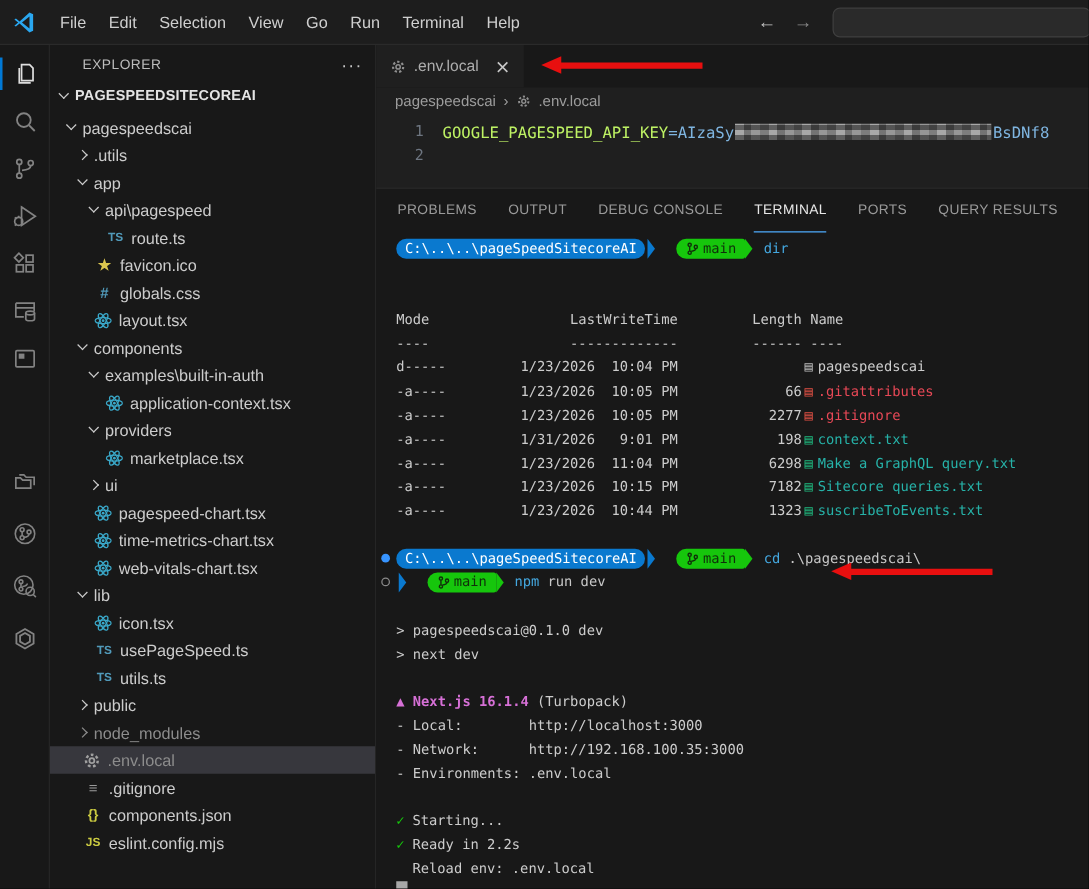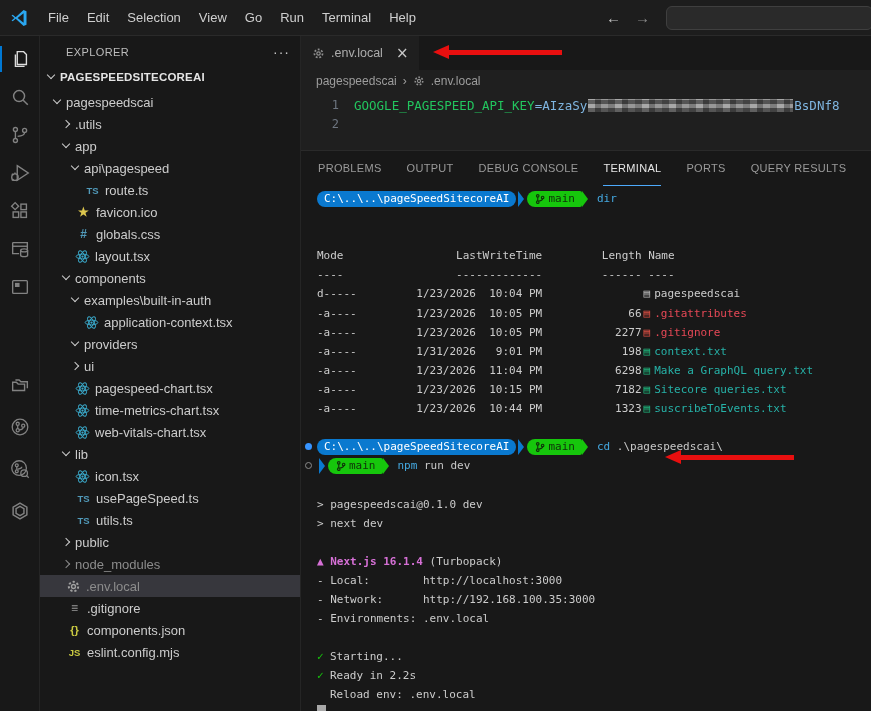--- a/index.html
+++ b/index.html
@@ -59,21 +59,21 @@
   .tab .gear-ico{width:13px;height:13px;color:#8f8f8f;}
   .tab .close{font-size:15px;color:#c8c8c8;margin-left:7px;font-family:"DejaVu Sans",sans-serif;}
   .breadcrumbs{height:22px;background:#1f1f1f;display:flex;align-items:center;gap:6px;
     padding-left:15px;font-size:12px;color:#9d9d9d;}
   .breadcrumbs .gear-ico{width:12px;height:12px;color:#8f8f8f;}
   .crumb{cursor:pointer;}
   .code{height:57px;background:#1f1f1f;font-family:"DejaVu Sans Mono","Liberation Mono",monospace;
     font-size:12.5px;padding-top:4px;}
   .cl{display:flex;height:19px;line-height:19px;}
   .ln{width:38px;flex:none;text-align:right;padding-right:15px;color:#6e7681;font-size:12px;}
-  .ct .k{color:#22c55e;}
+  .ct .k{color:#bef264;}
   .ct .v{color:#7fb5e0;}
   .redacted{display:inline-block;width:205px;height:13px;margin:0 1px;vertical-align:-2px;
     background-image:
       repeating-linear-gradient(0deg,rgba(0,0,0,.38) 0 4px,rgba(255,255,255,.13) 4px 8px),
       repeating-linear-gradient(90deg,#9b9b9b 0 7px,#5f5f5f 7px 13px,#888 13px 20px,#6a6a6a 20px 27px);}
   
   .panel{position:absolute;left:0;right:0;top:115px;bottom:0;background:#181818;border-top:1px solid #2a2a2a;}
   .panel-tabs{height:34px;display:flex;align-items:center;gap:25px;padding-left:17px;
     font-size:11px;letter-spacing:.3px;color:#9a9a9a;}
   .ptab{height:34px;line-height:34px;cursor:pointer;white-space:nowrap;}
@@ -88,21 +88,21 @@
   .tl .fic.grey{color:#b9b9b9;}
   .tl .fic.red{color:#e05044;}
   .tl .fic.tealg{color:#1fb87e;}
   .prompt{display:flex;align-items:center;height:19.1px;}
   .gutter{width:12px;flex:none;display:flex;align-items:center;}
   .dot{width:7px;height:7px;border-radius:50%;}
   .dot.filled{background:#3794ff;}
   .dot.hollow{border:1.5px solid #8a8a8a;width:5px;height:5px;}
   .pill{height:16px;line-height:16px;padding:0 7px;border-radius:8px;font-size:11px;white-space:pre;}
   .pill.blue{background:#0a79cf;color:#fff;text-align:center;}
-  .pill.green{background:#16c60c;color:#10300a;display:flex;align-items:center;border-radius:8px 2px 2px 8px;margin-left:1px;}
+  .pill.green{background:#16c60c;color:#10300a;display:flex;align-items:center;border-radius:8px 2px 2px 8px;margin-left:15px;}
   .psep{width:0;height:0;border-left:6px solid #0a79cf;border-top:8px solid transparent;border-bottom:8px solid transparent;margin:0 2px 0 2px;flex:none;}
   .psep.g{border-left-color:#16c60c;margin-left:0;}
   .bi{width:12px;height:12px;margin-right:2px;color:#10300a;}
   .cmd{color:#44a8e0;margin-left:7px;white-space:pre;}
   .args{color:#c8c8c8;white-space:pre;}
   .magenta{color:#d670d6;font-weight:bold;}
   .chk{display:inline-block;width:13px;color:#16c60c;}
   .cursor{display:inline-block;width:9px;height:16px;background:#a8a8a8;vertical-align:-3px;}
   
   .arrow{position:absolute;height:5px;background:#e80f0f;z-index:20;}
@@ -333,20 +333,26 @@
       <div class="trow file" style="--lv:3">
           <svg class="fi-svg react">
             <use href="#i-atom"></use>
           </svg>
           <span class="lbl">application-context.tsx</span>
         </div>
       <div class="trow" style="--lv:2">
           <span class="chev"></span>
           <span class="lbl">providers</span>
         </div>
+      <div class="trow file" style="--lv:3">
+          <svg class="fi-svg react">
+            <use href="#i-atom"></use>
+          </svg>
+          <span class="lbl">marketplace.tsx</span>
+        </div>
       <div class="trow" style="--lv:2">
           <span class="chev right"></span>
           <span class="lbl">ui</span>
         </div>
       <div class="trow file" style="--lv:2">
           <svg class="fi-svg react">
             <use href="#i-atom"></use>
           </svg>
           <span class="lbl">pagespeed-chart.tsx</span>
         </div>

